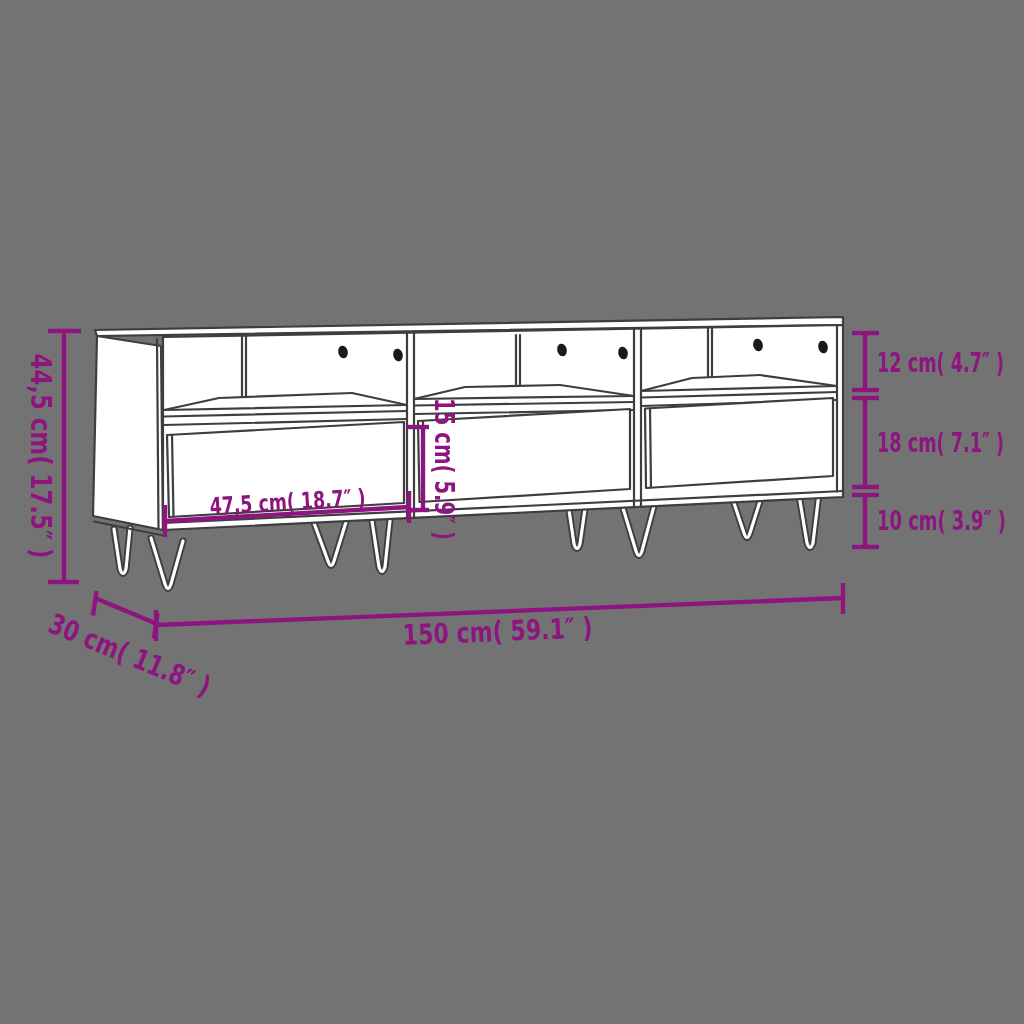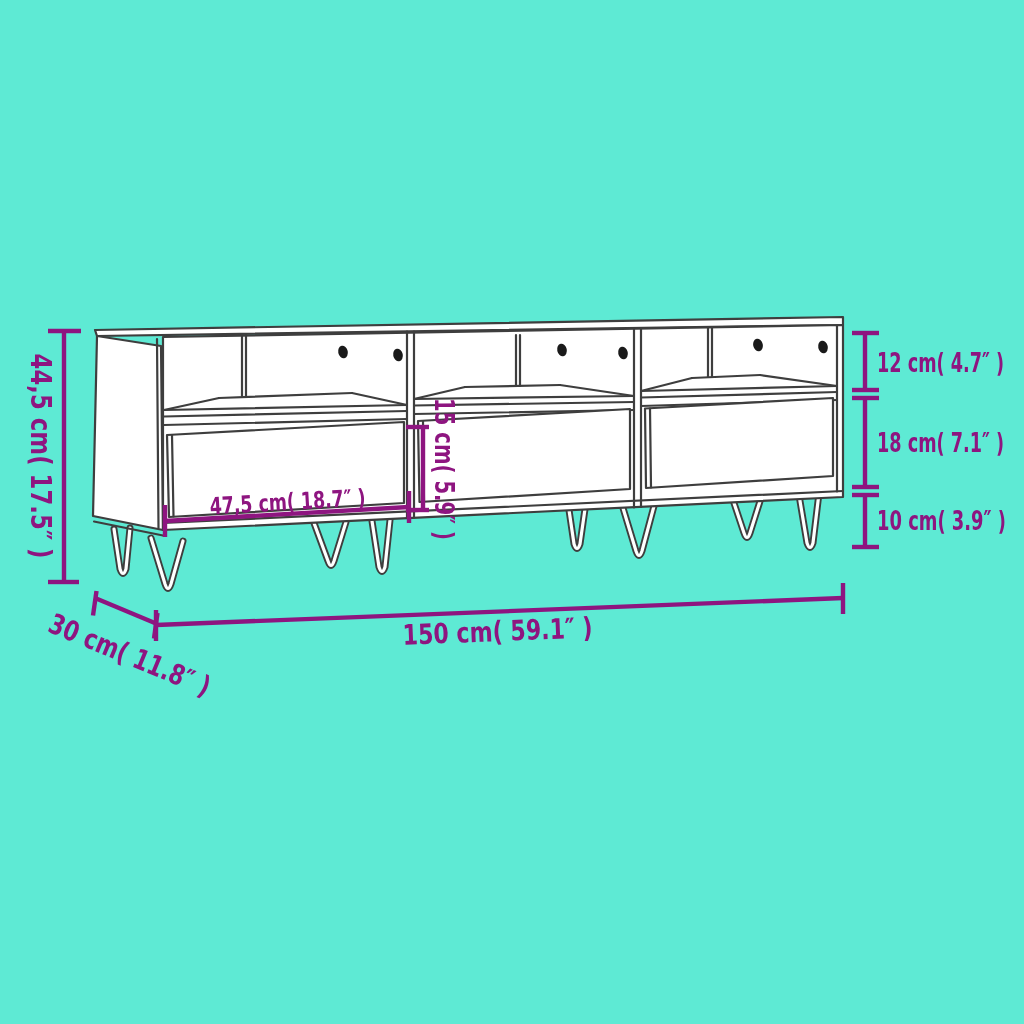--- a/index.html
+++ b/index.html
@@ -1,16 +1,16 @@
 <!DOCTYPE html>
 <html><head>
 <meta charset="utf-8">
 <style>
   html,body{margin:0;padding:0;background:#ffffff;}
-  #stage{position:relative;width:1024px;height:1024px;background:#5eead4;overflow:hidden;}
+  #stage{position:relative;width:1024px;height:1024px;background:#737373;overflow:hidden;}
   svg{display:block;}
   text{font-family:"DejaVu Sans","Liberation Sans",sans-serif;font-weight:bold;}
   .cab{stroke:#3e3e3e;stroke-width:2.2;fill:none;stroke-linejoin:round;stroke-linecap:round;}
   .cabf{stroke:#3e3e3e;stroke-width:2.2;fill:#ffffff;stroke-linejoin:round;}
   .legd{stroke:#3e3e3e;stroke-width:7;fill:none;stroke-linecap:round;}
   .legw{stroke:#ffffff;stroke-width:3.2;fill:none;stroke-linecap:round;}
   .dim{stroke:#8e1580;stroke-width:4.4;fill:none;stroke-linecap:butt;}
   .dimtxt{fill:#8e1580;stroke:none;}
 </style>
 </head>

